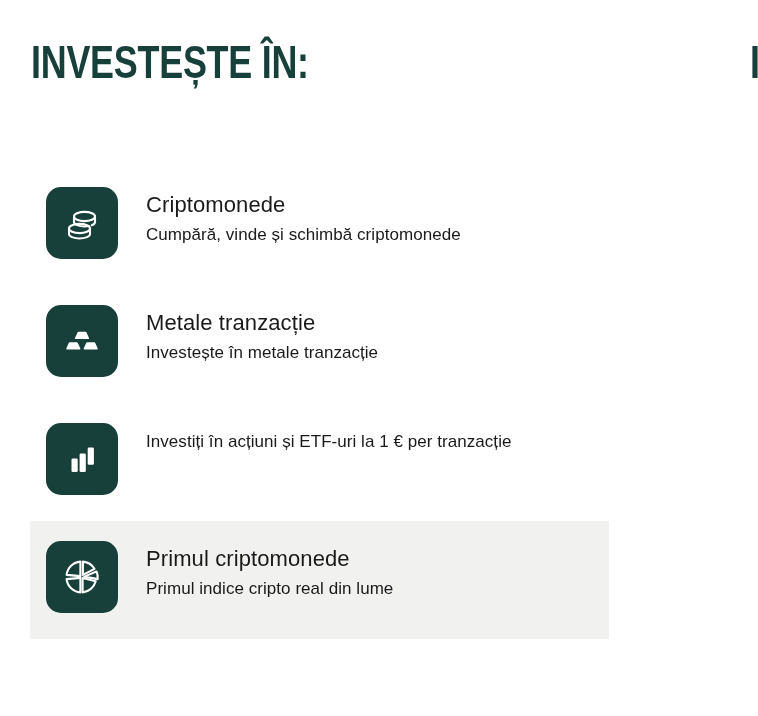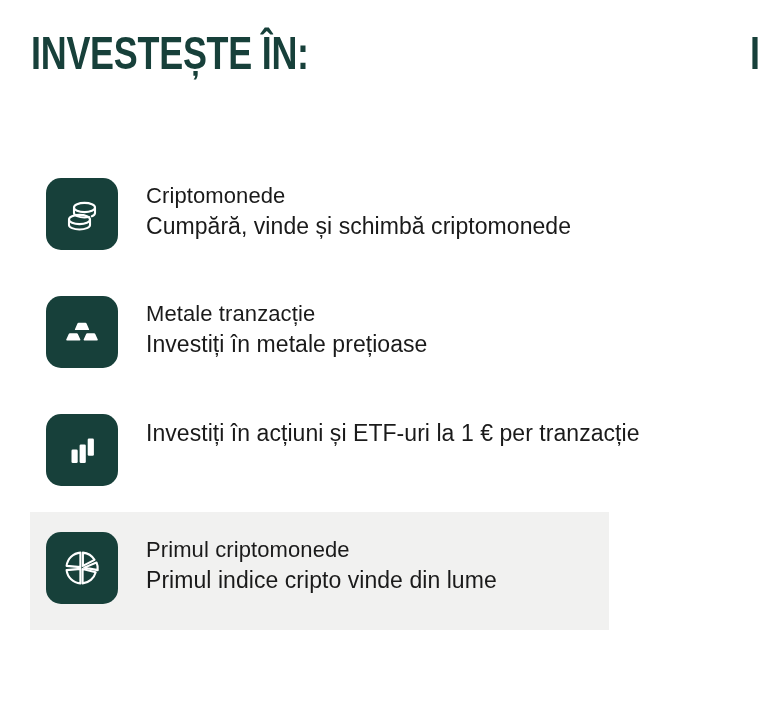--- a/index.html
+++ b/index.html
@@ -13,20 +13,21 @@
     font-family: "Liberation Sans", sans-serif;
     overflow: hidden;
     position: relative;
     -webkit-font-smoothing: antialiased;
   }
 
   .panel {
     position: absolute;
     inset: 0;
     background: #ffffff;
+    margin-top: 9px;
   }
 
   
   .section-heading {
     position: absolute;
     left: 31px;
     top: 29px;
     font-size: 46px;
     line-height: 48px;
     font-weight: 700;
@@ -113,21 +114,21 @@
     font-size: 22px;
     line-height: 29px;
     font-weight: 400;
     color: #1a1a1a;
     letter-spacing: 0.1px;
     white-space: nowrap;
   }
 
   .row-subtitle {
     margin-top: 5px;
-    font-size: 23px;
+    font-size: 17px;
     line-height: 22px;
     font-weight: 400;
     color: #1a1a1a;
     letter-spacing: 0.05px;
     white-space: nowrap;
   }
 </style>
 </head>
 <body>
 
@@ -161,21 +162,21 @@
       <div class="row-inner">
         <div class="icon-tile">
           <svg width="40" height="40" viewBox="0 0 40 40" fill="#ffffff">
             <path d="M16.6 10.8h6.8c.5 0 .95.3 1.15.76l2.5 5.6c.2.45-.12.94-.6.94H13.55c-.48 0-.8-.49-.6-.94l2.5-5.6c.2-.46.65-.76 1.15-.76z"></path>
             <path d="M7.9 21.2h6.8c.5 0 .95.3 1.15.76l2.5 5.6c.2.45-.12.94-.6.94H4.85c-.48 0-.8-.49-.6-.94l2.5-5.6c.2-.46.65-.76 1.15-.76z"></path>
             <path d="M25.3 21.2h6.8c.5 0 .95.3 1.15.76l2.5 5.6c.2.45-.12.94-.6.94H22.25c-.48 0-.8-.49-.6-.94l2.5-5.6c.2-.46.65-.76 1.15-.76z"></path>
           </svg>
         </div>
         <div class="row-text">
           <div class="row-title">Metale tranzacție</div>
-          <div class="row-subtitle">Investiți în metale prețioase</div>
+          <div class="row-subtitle">Investește în metale tranzacție</div>
         </div>
       </div>
     </div>
 
     <div class="menu-row">
       <div class="row-inner">
         <div class="icon-tile">
           <svg width="40" height="40" viewBox="0 0 40 40" fill="#ffffff">
             <rect x="9.5" y="19.5" width="6.2" height="13.5" rx="1.3"></rect>
             <rect x="17.6" y="14.5" width="6.2" height="18.5" rx="1.3"></rect>
@@ -199,19 +200,19 @@
 
             <path d="M21.6 21.9v14.5a15 15 0 0 0 13.1-11.1z"></path>
 
             <path d="m23.2 20.6 12.3-5.1a15 15 0 0 1 1.2 7.6z"></path>
 
             <path d="M21.9 18.9V5.6a15 15 0 0 1 11.6 7.3z"></path>
           </svg>
         </div>
         <div class="row-text">
           <div class="row-title">Primul criptomonede</div>
-          <div class="row-subtitle">Primul indice cripto vinde din lume</div>
+          <div class="row-subtitle">Primul indice cripto real din lume</div>
         </div>
       </div>
     </div>
 
   </div>
 </div>
 
 </body></html>

